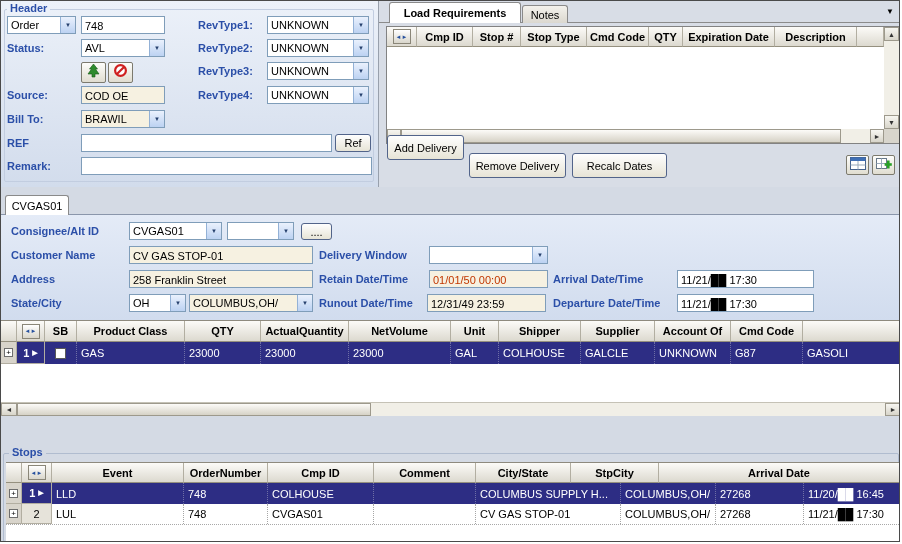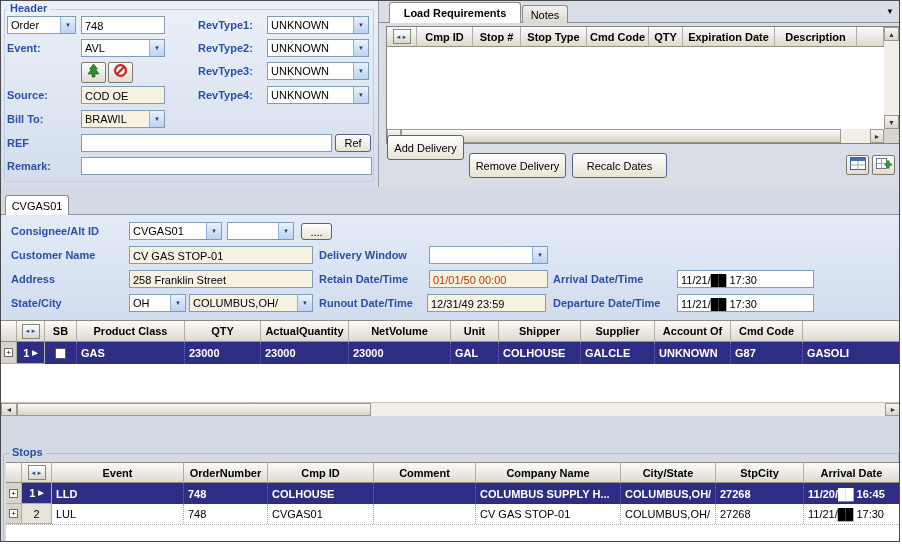--- a/index.html
+++ b/index.html
@@ -27,21 +27,21 @@
          border-radius:3px 3px 0 0; color:#000; }
   .tab.active { background:#fff; font-weight:bold; z-index:3; }
   .tab.plain { font-weight:normal; }
   .ghead { background:linear-gradient(#fcfbf8,#dcd9cf); border-right:1px solid #b2aea1; border-bottom:1px solid #95907f;
            font:bold 11px "Liberation Sans",sans-serif; color:#000; display:flex; align-items:center;
            justify-content:center; overflow:hidden; white-space:nowrap;text-align:center; }
   .gcell { font-size:11px; color:#000; display:flex; align-items:center; padding:0 4px;
            border-right:1px dotted #a6a6a6; overflow:hidden; white-space:nowrap; }
   .rowline { border-bottom:1px dotted #a8a8a8; background:#fff; }
   .sel { background:#2d2d84; }
-  .sel .gcell { color:#fff; font-weight:bold; border-right:1px dotted #6f6fa6; }
+  .sel .gcell { color:#fff; font-weight:normal; border-right:1px dotted #6f6fa6; }
   .expcell { background:#d8d4cb; border-right:1px solid #b2aea1; border-bottom:1px solid #b2aea1;
              display:flex; align-items:center; justify-content:center; }
   .exp { width:9px; height:9px; border:1px solid #6e6e6e; background:#fff; font:8px/8px "Liberation Sans",sans-serif;
          text-align:center; color:#000; display:block; }
   .numcell { display:flex; align-items:center; justify-content:center; gap:3px; font-size:11px;
              background:#e6e3da; border-right:1px solid #b2aea1; border-bottom:1px solid #b2aea1; color:#000; }
   .sel .numcell { background:#2d2d84; color:#fff; font-weight:bold; }
   .mk { font-size:7px; }
   .cb { width:11px; height:11px; border:1px solid #5a5a5a; background:#fff; display:block; }
   .sbar { position:absolute; background:#f1efe7; }
@@ -66,21 +66,21 @@
       <span class="ct">Order</span>
       <span class="ca">▼</span>
     </div>
     <div class="fld" style="left:80px;top:15px;width:84px">748</div>
     <div class="lbl" style="left:197px;top:18px">RevType1:</div>
     <div class="combo" style="left:266px;top:15px;width:102px">
       <span class="ct">UNKNOWN</span>
       <span class="ca">▼</span>
     </div>
 
-    <div class="lbl" style="left:6px;top:41px">Event:</div>
+    <div class="lbl" style="left:6px;top:41px">Status:</div>
     <div class="combo" style="left:80px;top:38px;width:84px">
       <span class="ct">AVL</span>
       <span class="ca">▼</span>
     </div>
     <div class="lbl" style="left:197px;top:41px">RevType2:</div>
     <div class="combo" style="left:266px;top:38px;width:102px">
       <span class="ct">UNKNOWN</span>
       <span class="ca">▼</span>
     </div>
 
@@ -273,21 +273,20 @@
 
   <div class="grow" style="left:5px;top:461px;width:893px;height:21px;border-top:1px solid #8e8a7e">
     <div class="ghead" style="width:16px"></div>
     <div class="ghead" style="width:30px">
       <span class="fchbtn">◄►</span>
     </div>
     <div class="ghead" style="width:132px">Event</div>
     <div class="ghead" style="width:84px">OrderNumber</div>
     <div class="ghead" style="width:106px">Cmp ID</div>
     <div class="ghead" style="width:102px">Comment</div>
-    <div class="ghead" style="width:145px">Company Name</div>
     <div class="ghead" style="width:95px">City/State</div>
     <div class="ghead" style="width:88px">StpCity</div>
     <div class="ghead" style="flex:1;border-right:none">Arrival Date</div>
   </div>
 
   <div class="grow sel" style="left:5px;top:482px;width:893px;height:21px">
     <div class="expcell" style="width:16px">
       <span class="exp">+</span>
     </div>
     <div class="numcell" style="width:30px">

